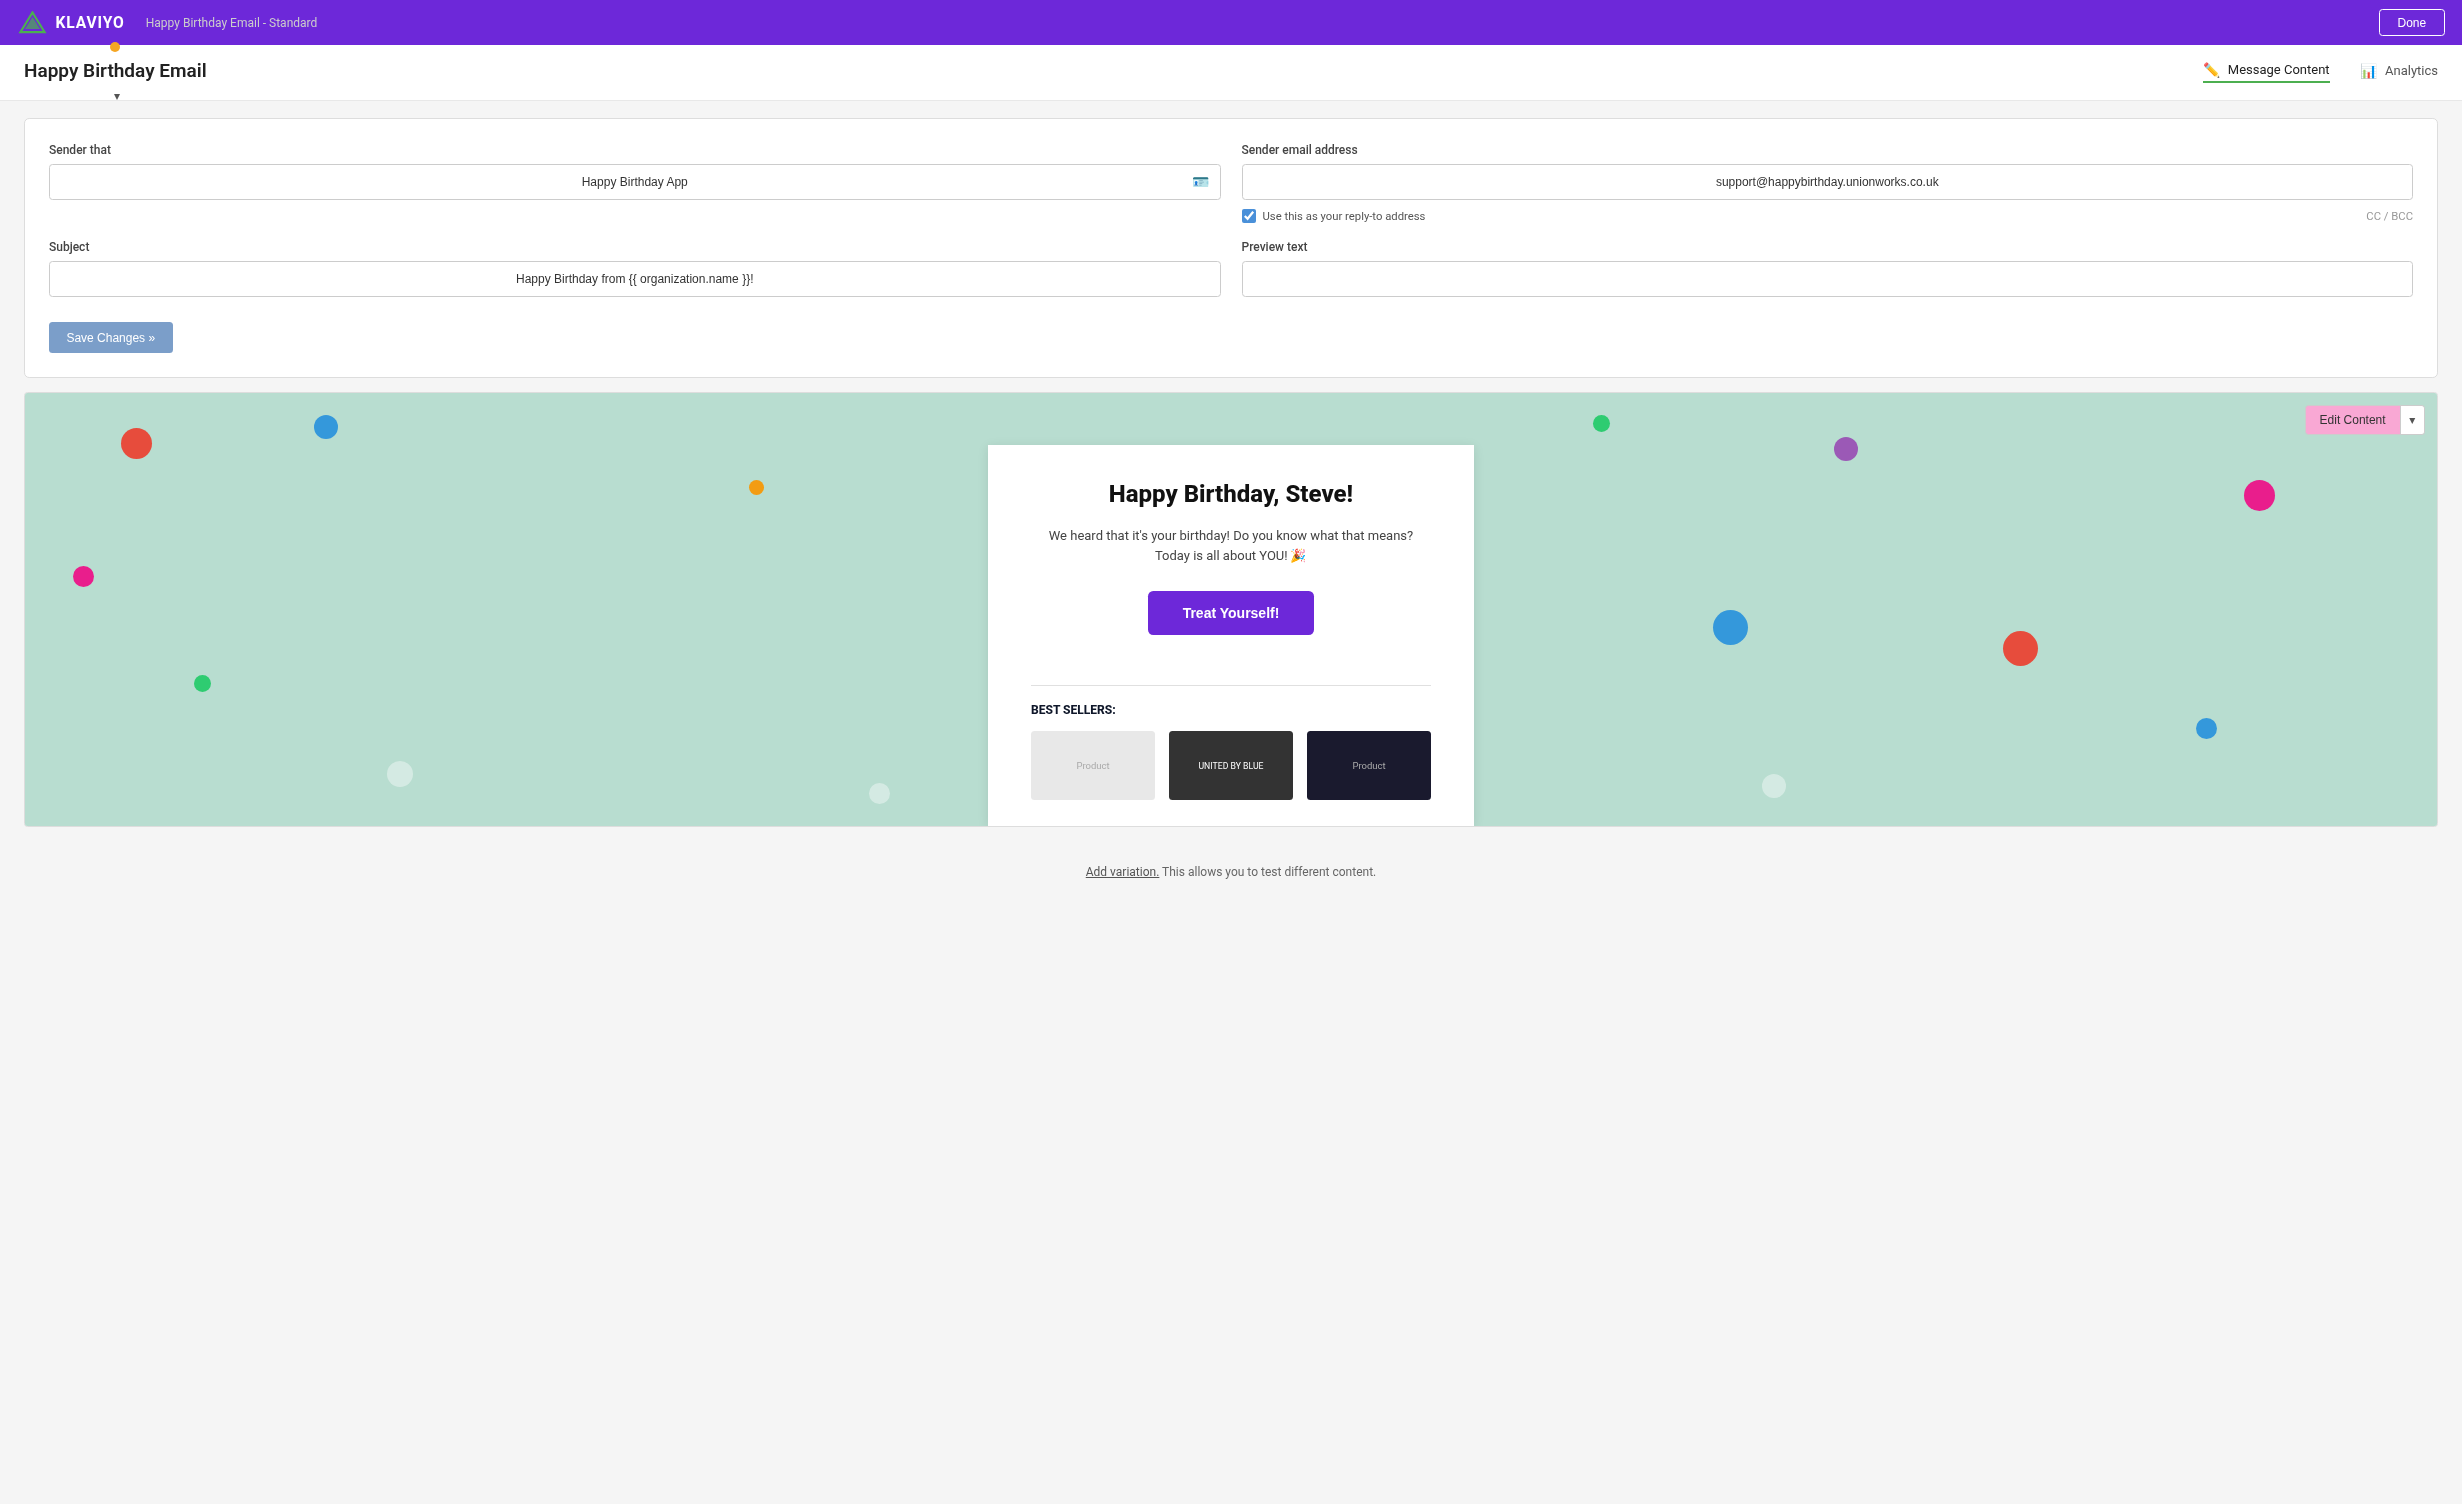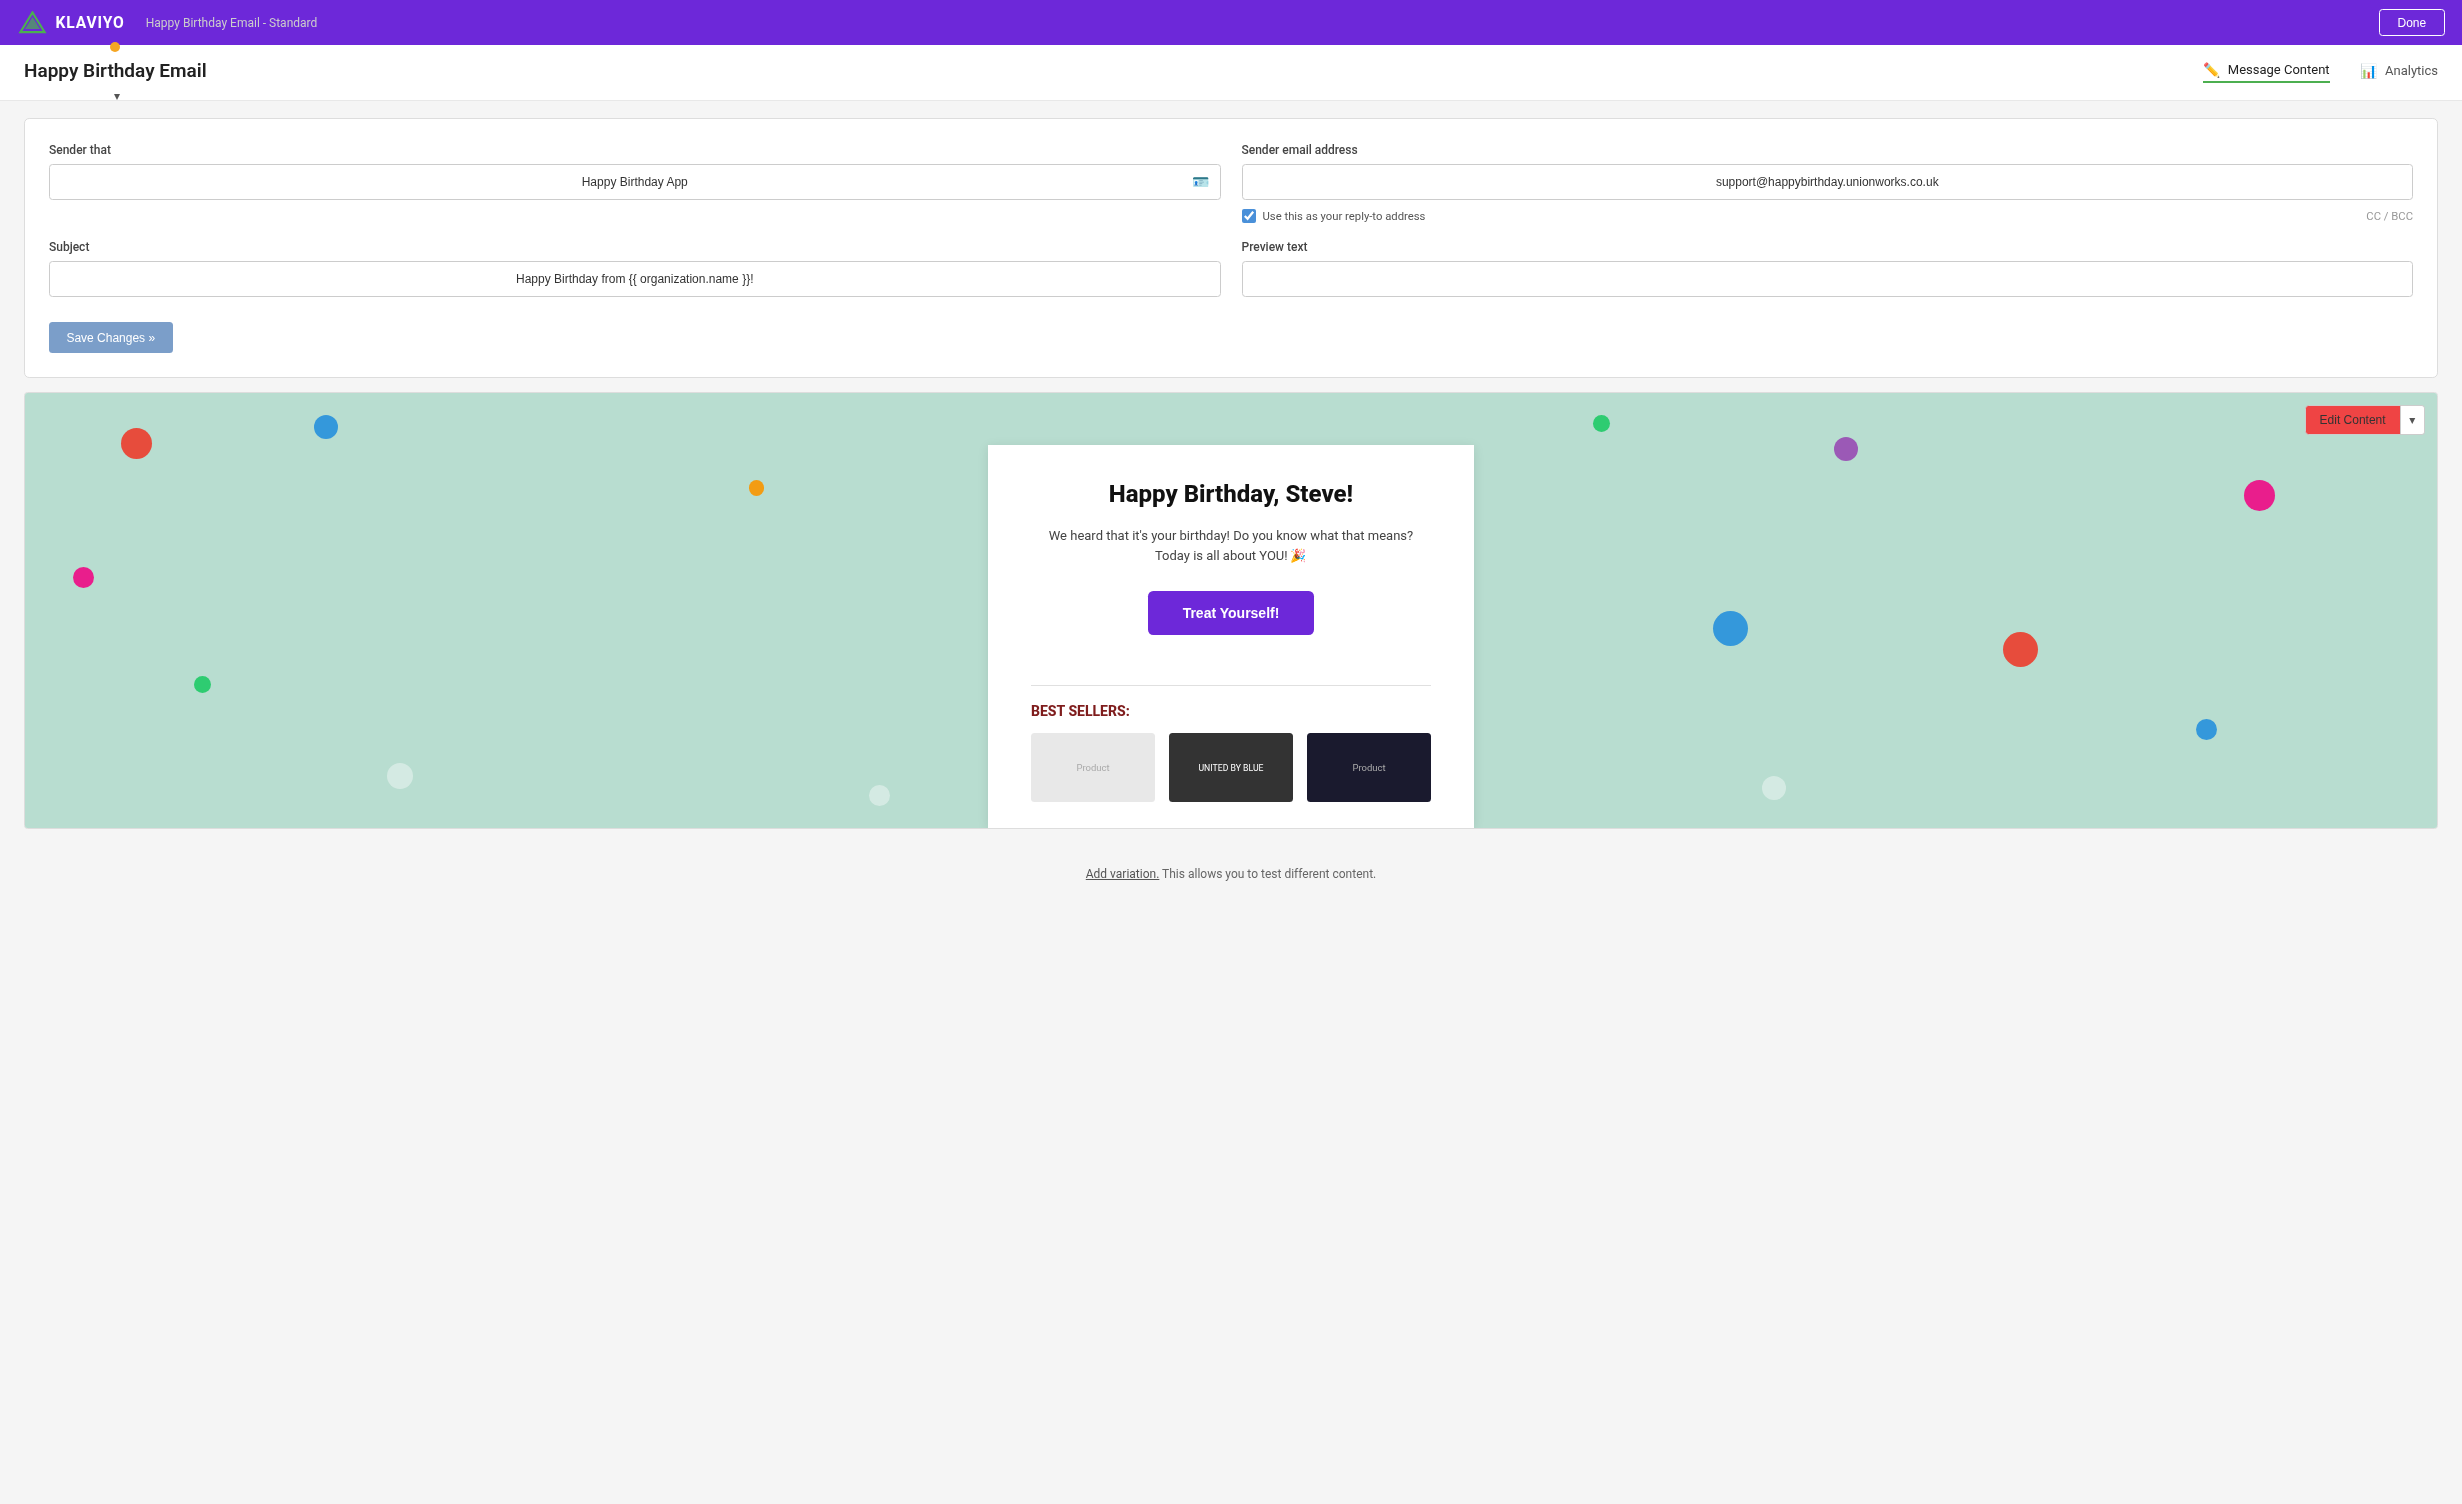--- a/index.html
+++ b/index.html
@@ -102,21 +102,21 @@
 
     .edit-content-bar {
       position: absolute;
       top: 12px;
       right: 12px;
       z-index: 10;
       display: flex;
       align-items: center;
     }
     .edit-content-button {
-      background: #ef4444;
+      background: #f9a8d4;
       border: 0.9px solid #ccc;
       border-radius: 3.5px 0 0 3.5px;
       padding: 7px 14px;
       font-size: 12px;
       cursor: pointer;
       color: #333;
     }
     .edit-content-dropdown {
       background: white;
       border: 0.9px solid #ccc;
@@ -165,21 +165,21 @@
       color: white;
       border: none;
       padding: 14px 35px;
       border-radius: 5.2px;
       font-size: 14px;
       font-weight: 600;
       cursor: pointer;
       margin-bottom: 32px;
     }
     .email-divider { border: none; border-top: 0.9px solid #e0e0e0; margin: 17.4px 0; }
-    .best-sellers-title { font-size: 14px; font-weight: 800; color: #7f1d1d; text-align: left; margin-bottom: 14px; }
+    .best-sellers-title { font-size: 12px; font-weight: 800; color: #0f172a; text-align: left; margin-bottom: 14px; }
 
     .product-row { display: flex; gap: 14px; }
     .product-card { flex: 1; background: #f9f9f9; height: 69px; border-radius: 3.5px; overflow: hidden; }
 
     
     .circle {
       position: absolute;
       border-radius: 50%;
     }
 

